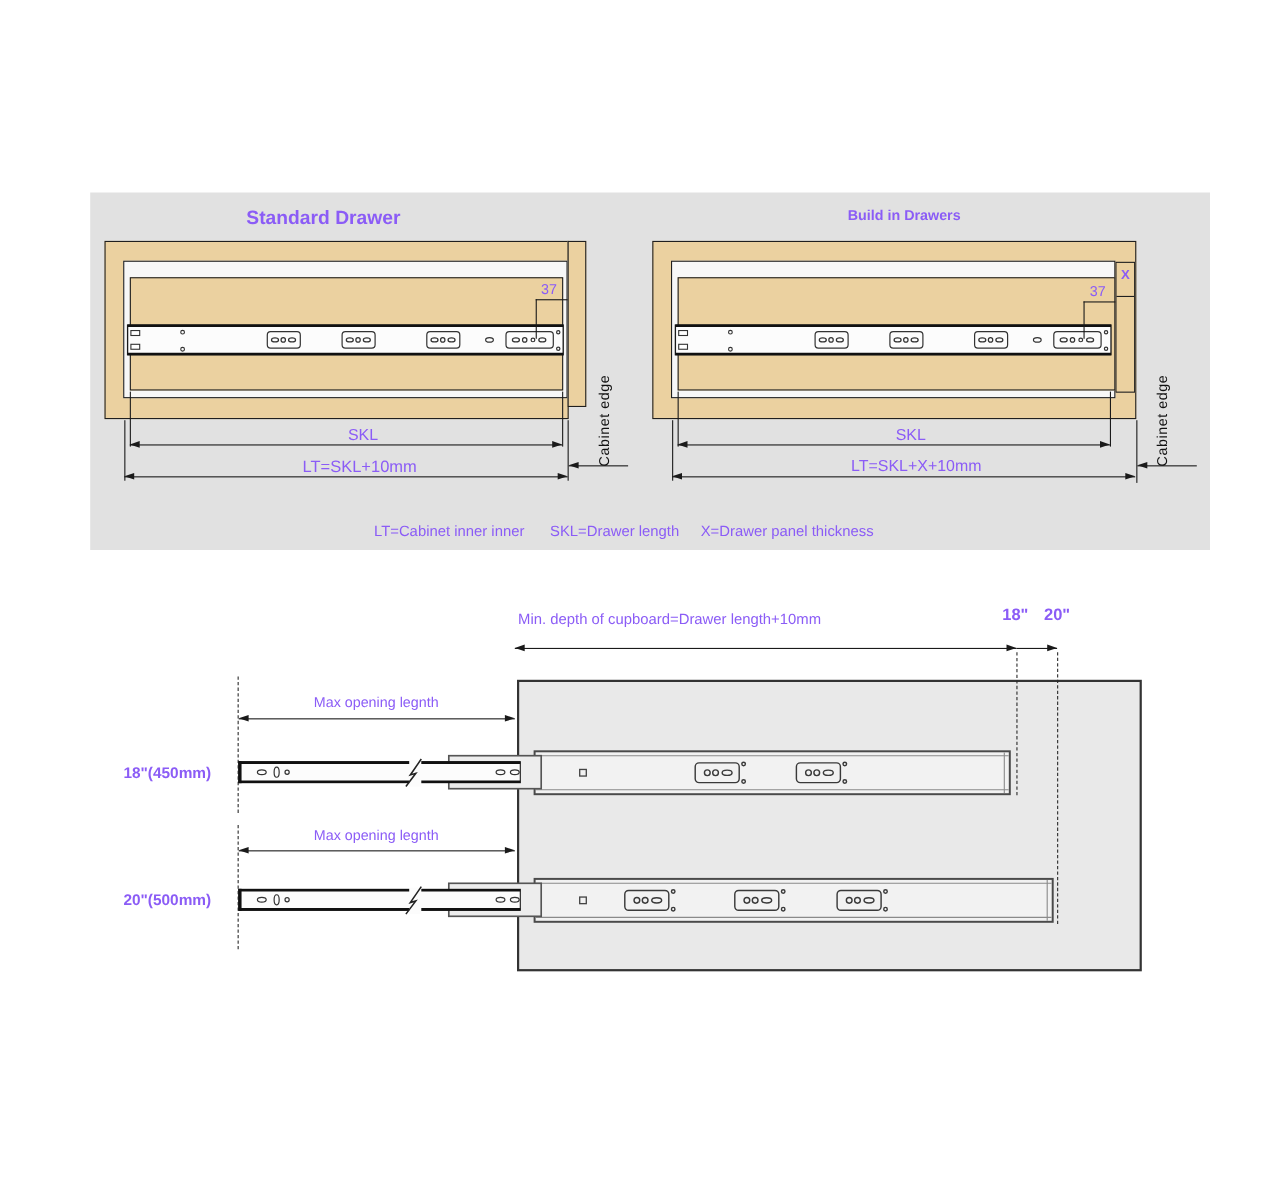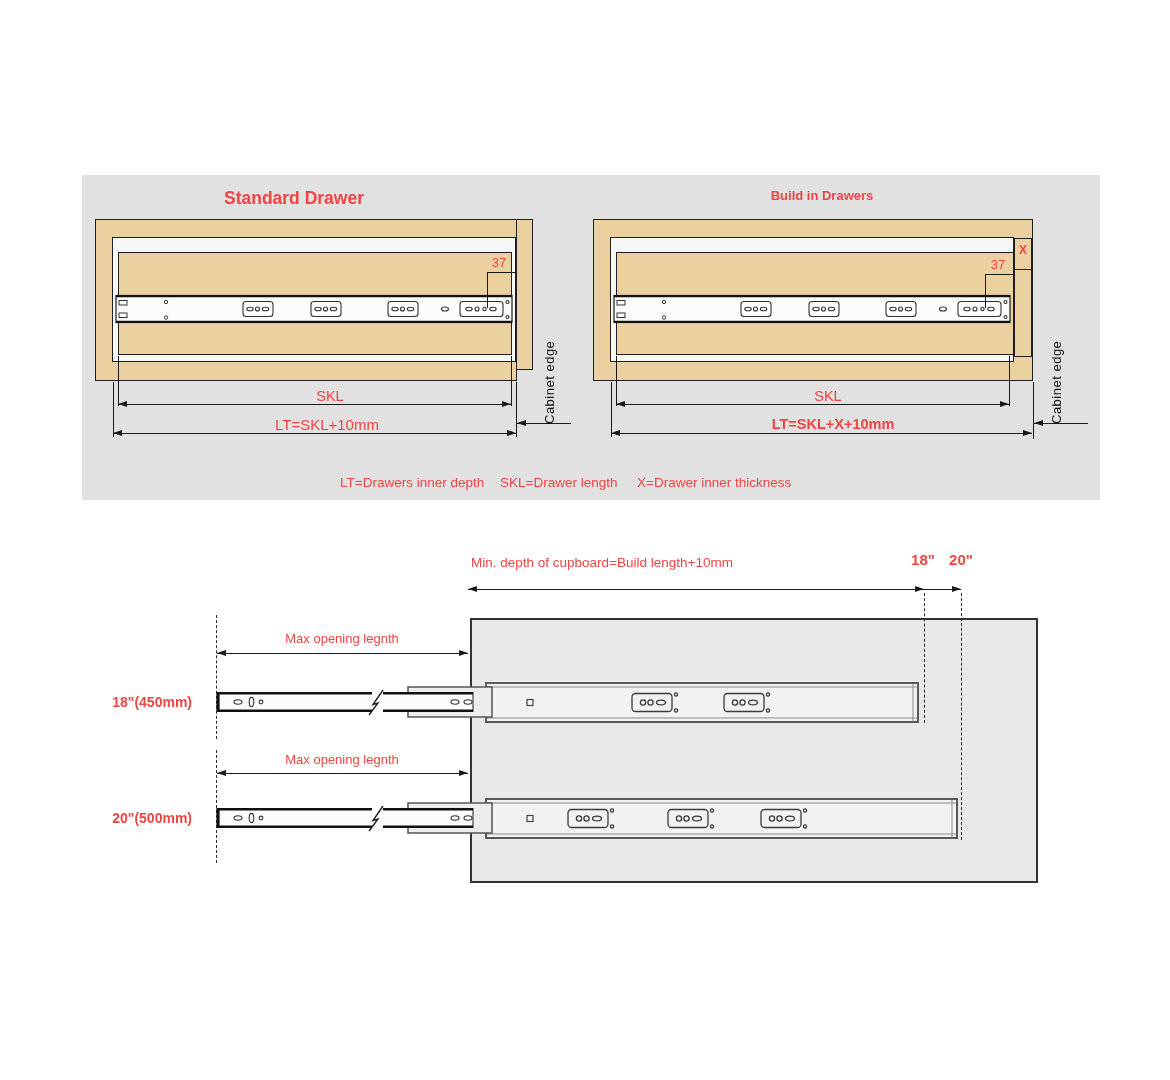--- a/index.html
+++ b/index.html
@@ -1,19 +1,19 @@
 <!DOCTYPE html>
 <html><head>
 <meta charset="utf-8">
 <style>
   html,body{margin:0;padding:0;background:#ffffff;}
   #canvas{position:relative;width:1170px;height:1080px;background:#ffffff;overflow:hidden;
           font-family:"Liberation Sans",sans-serif;}
   .abs{position:absolute;box-sizing:border-box;}
-  .t{position:absolute;color:#ef4444;white-space:nowrap;font-family:"Liberation Sans",sans-serif;}
+  .t{position:absolute;color:#8b5cf6;white-space:nowrap;font-family:"Liberation Sans",sans-serif;}
   .c{text-align:center;}
   .r{text-align:right;}
   .b{font-weight:bold;}
   .panel{background:#e1e1e1;}
   .wood{background:#ebd1a0;border:1.5px solid #1f1f1f;}
   .wood1{background:#ebd1a0;border:1px solid #1f1f1f;}
   .inner{background:#f7f7f7;border:1px solid #1f1f1f;}
   .cup{background:#e9e9e9;border:2px solid #333;}
   .dim{position:absolute;height:0;border-top:1.3px solid #1a1a1a;}
   .dim.aL::before{content:"";position:absolute;left:0;top:-4.4px;width:0;height:0;
@@ -136,30 +136,30 @@
   <div class="t c" style="left:981px;top:257px;width:34px;font-size:13px;">37</div>
 
   <div class="vl" style="left:616px;top:356px;height:50px;"></div>
   <div class="vl" style="left:1009px;top:356px;height:50px;"></div>
   <div class="dim aL aR" style="left:616px;top:404px;width:393px;"></div>
   <div class="t c" style="left:783px;top:388px;width:90px;font-size:14.5px;">SKL</div>
 
   <div class="vl" style="left:611px;top:382px;height:55px;"></div>
   <div class="vl" style="left:1033px;top:382px;height:57px;"></div>
   <div class="dim aL aR" style="left:611px;top:433px;width:421px;"></div>
-  <div class="t c" style="left:748px;top:416px;width:170px;font-size:14.5px;font-weight:bold;">LT=SKL+X+10mm</div>
+  <div class="t c" style="left:748px;top:416px;width:170px;font-size:14.5px;">LT=SKL+X+10mm</div>
 
   <div class="dim aL" style="left:1034px;top:423px;width:54px;"></div>
   <div class="vtext" style="left:1049px;top:336px;height:88px;">Cabinet edge</div>
 
-  <div class="t" style="left:340px;top:475px;font-size:13.5px;">LT=Drawers inner depth</div>
+  <div class="t" style="left:340px;top:475px;font-size:13.5px;">LT=Cabinet inner inner</div>
   <div class="t" style="left:500px;top:475px;font-size:13.5px;">SKL=Drawer length</div>
-  <div class="t" style="left:637px;top:475px;font-size:13.5px;">X=Drawer inner thickness</div>
-
-  <div class="t" style="left:471px;top:555px;font-size:13.5px;">Min. depth of cupboard=Build length+10mm</div>
+  <div class="t" style="left:637px;top:475px;font-size:13.5px;">X=Drawer panel thickness</div>
+
+  <div class="t" style="left:471px;top:555px;font-size:13.5px;">Min. depth of cupboard=Drawer length+10mm</div>
   <div class="t c b" style="left:901px;top:551px;width:44px;font-size:15px;">18"</div>
   <div class="t c b" style="left:939px;top:551px;width:44px;font-size:15px;">20"</div>
 
   <div class="dim aL aR" style="left:468px;top:589px;width:456px;"></div>
   <div class="dim aR" style="left:924px;top:589px;width:37px;"></div>
 
   <div class="abs cup" style="left:470px;top:618px;width:568px;height:265px;"></div>
 
   <div class="vd" style="left:924px;top:593px;height:130px;"></div>
   <div class="vd" style="left:961px;top:593px;height:247px;"></div>

